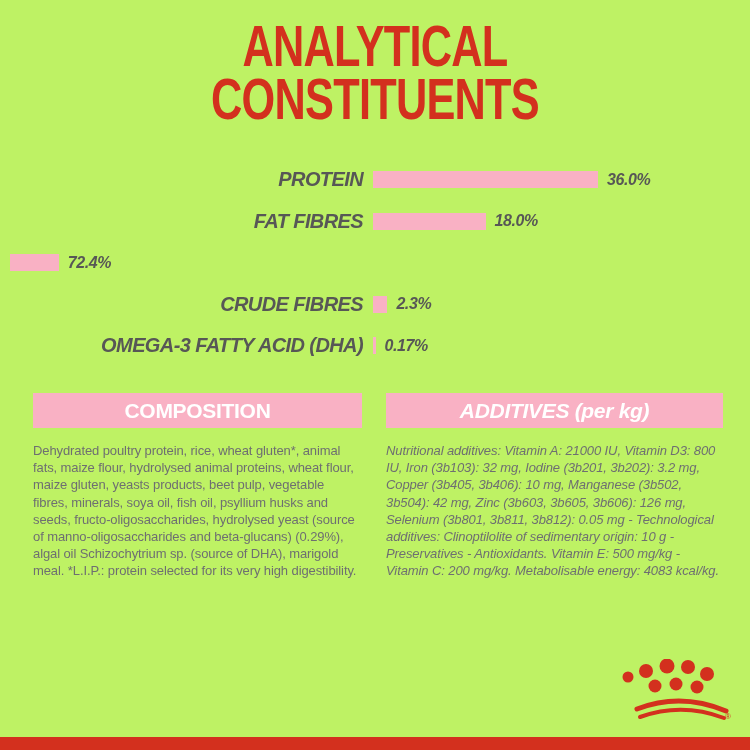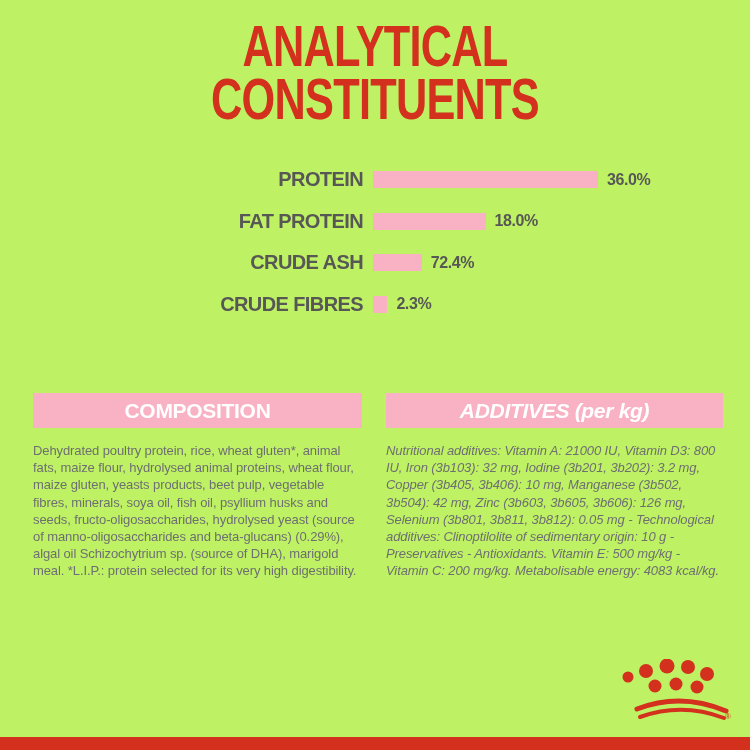--- a/index.html
+++ b/index.html
@@ -30,20 +30,21 @@
     transform-origin: 50% 50%;
     white-space: nowrap;
   }
 
   
   .chart {
     position: absolute;
     top: 159px;
     left: 0;
     width: 750px;
+    font-style: italic;
   }
   .chart-row {
     display: flex;
     align-items: center;
     height: 41.5px;
   }
   .chart-label {
     width: 363px;
     text-align: right;
     font-weight: bold;
@@ -126,33 +127,37 @@
     <div class="title-line">CONSTITUENTS</div>
   </div>
 
   <div class="chart">
       <div class="chart-row">
         <div class="chart-label">PROTEIN</div>
         <div class="chart-bar" style="width: 225px; background: rgb(249, 177, 196);"></div>
         <div class="chart-value">36.0%</div>
       </div>
       <div class="chart-row">
-        <div class="chart-label">FAT PROTEIN</div>
+        <div class="chart-label">FAT FIBRES</div>
         <div class="chart-bar" style="width: 112.5px; background: rgb(249, 177, 196);"></div>
         <div class="chart-value">18.0%</div>
       </div>
       <div class="chart-row">
-        <div class="chart-label">CRUDE ASH</div>
         <div class="chart-bar" style="width: 48.75px; background: rgb(249, 177, 196);"></div>
         <div class="chart-value">72.4%</div>
       </div>
       <div class="chart-row">
         <div class="chart-label">CRUDE FIBRES</div>
         <div class="chart-bar" style="width: 14.375px; background: rgb(249, 177, 196);"></div>
         <div class="chart-value">2.3%</div>
+      </div>
+      <div class="chart-row">
+        <div class="chart-label">OMEGA-3 FATTY ACID (DHA)</div>
+        <div class="chart-bar" style="width: 2.5px; background: rgb(249, 177, 196);"></div>
+        <div class="chart-value">0.17%</div>
       </div>
     </div>
 
   <div class="columns">
     <section class="col-left">
       <div class="sec-header">COMPOSITION</div>
       <p class="sec-body">Dehydrated poultry protein, rice, wheat gluten*, animal fats, maize flour, hydrolysed animal proteins, wheat flour, maize gluten, yeasts products, beet pulp, vegetable fibres, minerals, soya oil, fish oil, psyllium husks and seeds, fructo-oligosaccharides, hydrolysed yeast (source of manno-oligosaccharides and beta-glucans) (0.29%), algal oil Schizochytrium sp. (source of DHA), marigold meal. *L.I.P.: protein selected for its very high digestibility.</p>
     </section>
     <section class="col-right">
       <div class="sec-header">ADDITIVES (per kg)</div>

